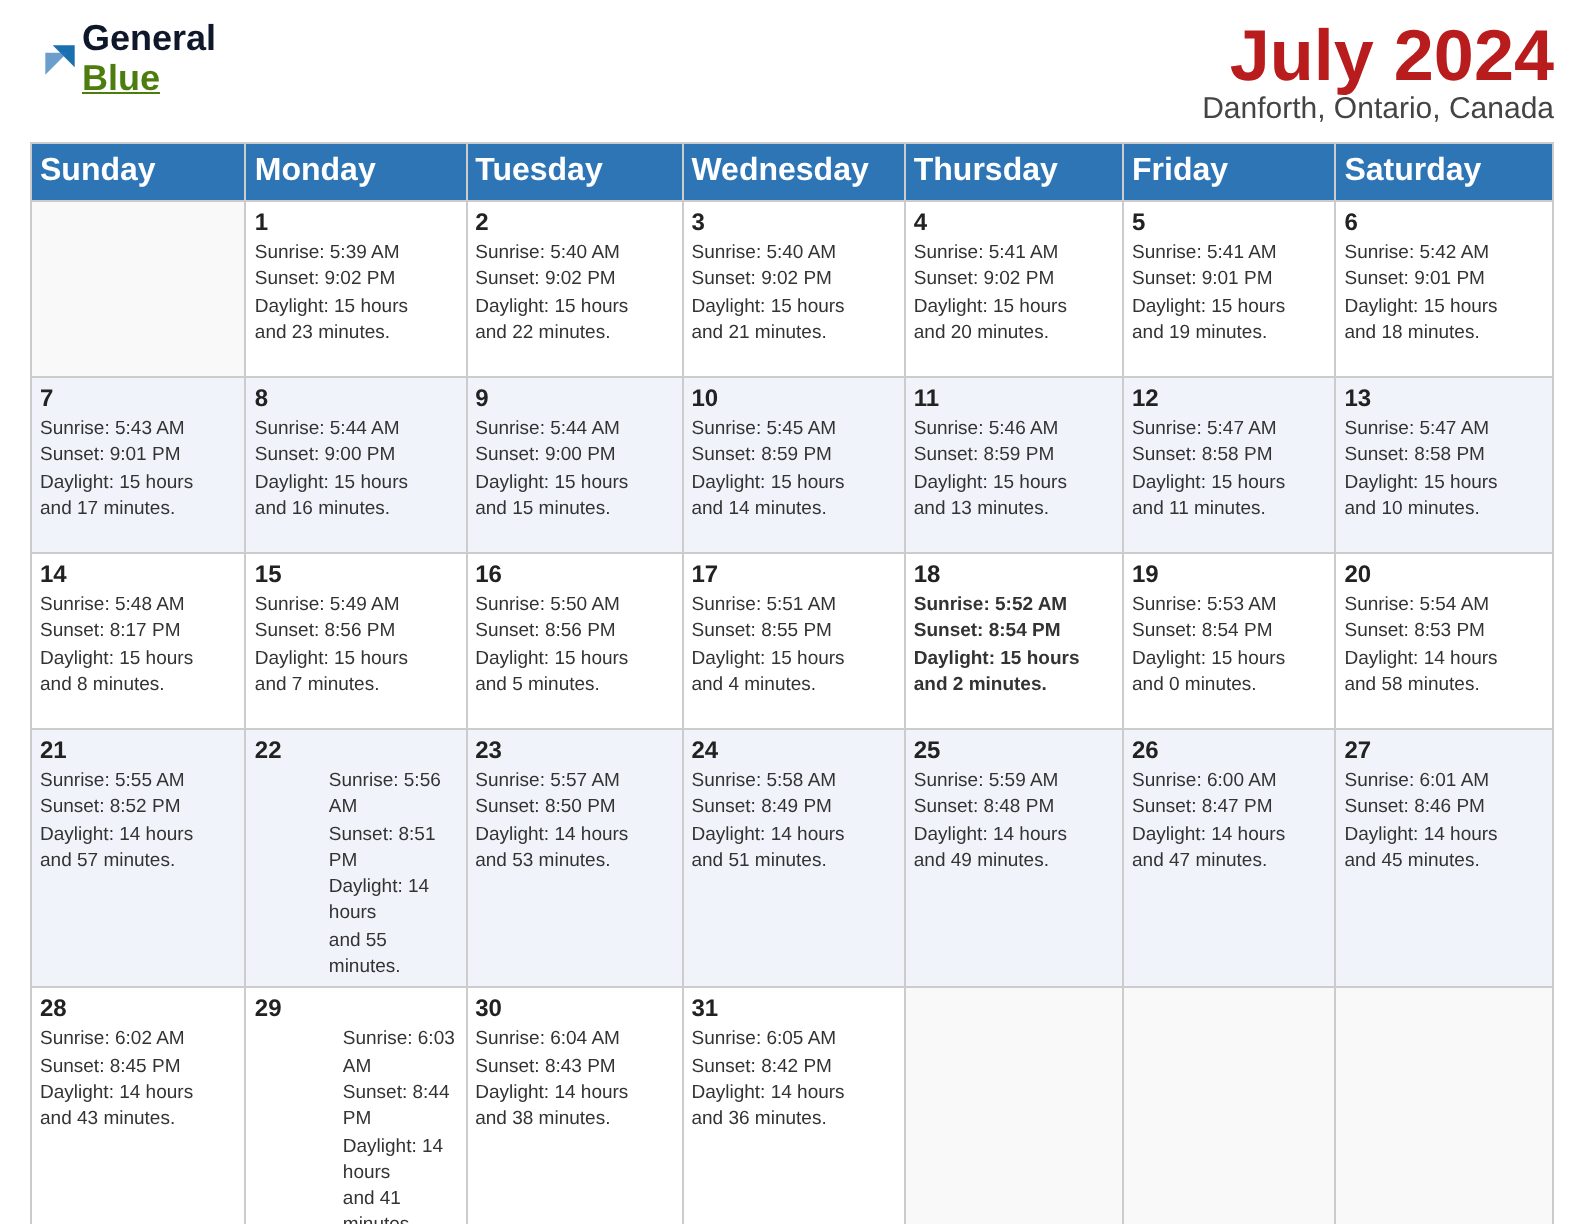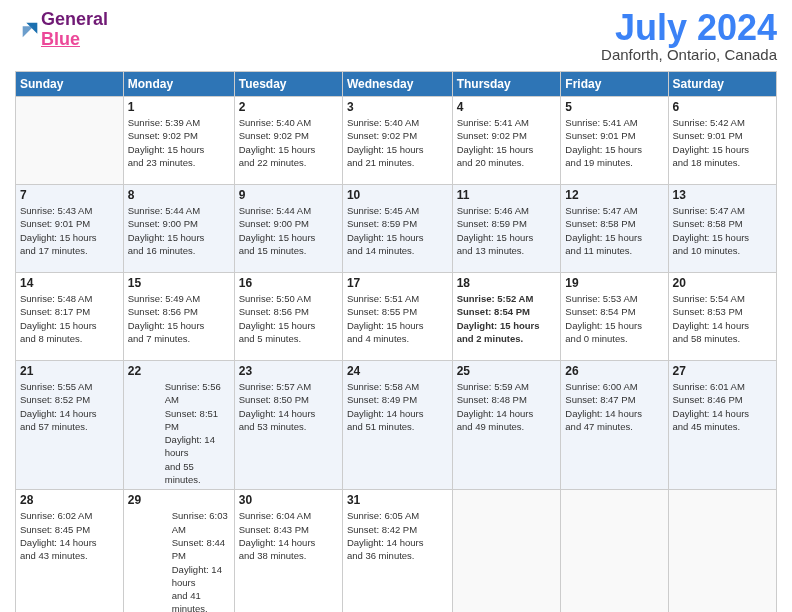--- a/index.html
+++ b/index.html
@@ -25,57 +25,57 @@
       align-items: center;
     }
     .logo-text {
       display: flex;
       flex-direction: column;
       line-height: 1.1;
     }
     .logo-general {
       font-size: 18px;
       font-weight: bold;
-      color: #701a75;
+      color: #0f172a;
     }
     .logo-blue {
       font-size: 18px;
       font-weight: bold;
-      color: #ec4899;
+      color: #4d7c0f;
       text-decoration: underline;
     }
     .logo-icon {
       width: 22px;
       height: 22px;
       margin-left: 4px;
     }
     .title-section {
       text-align: right;
     }
     .month-year {
       font-size: 36px;
       font-weight: bold;
-      color: #3b82f6;
+      color: #b91c1c;
       line-height: 1;
     }
     .location {
       font-size: 15px;
       color: #444;
     }
     .calendar {
       width: 100%;
       border-collapse: collapse;
       font-size: 10.5px;
     }
     .calendar th {
       background-color: #2e75b6;
       color: #fff;
       padding: 5px 4px;
       text-align: left;
-      font-size: 12px;
+      font-size: 16px;
       font-weight: bold;
       border: 1px solid #ccc;
     }
     .calendar td {
       border: 1px solid #ccc;
       vertical-align: top;
       padding: 3px 4px;
       height: 88px;
       width: 113px;
     }

